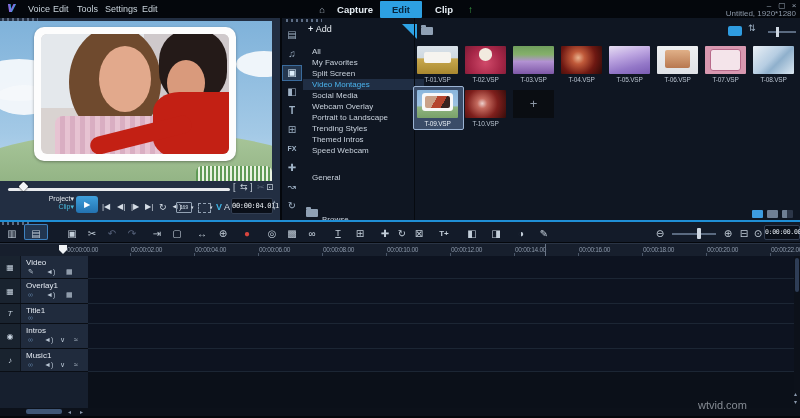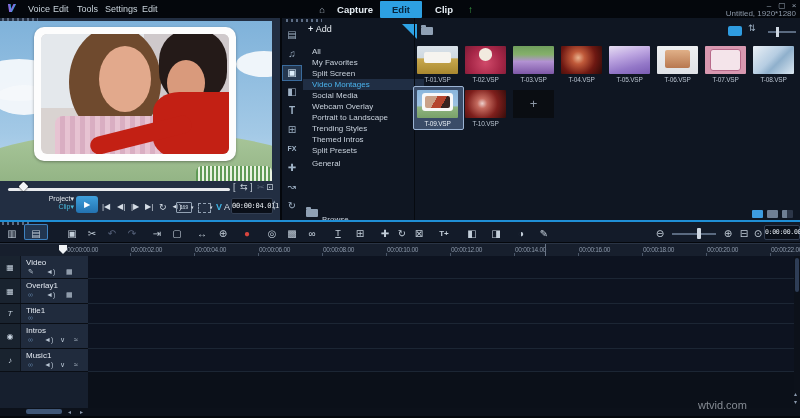--- a/index.html
+++ b/index.html
@@ -195,22 +195,22 @@
     <div id="lib-tri" class="abs"></div>
     <div class="abs cat" style="top:28px">All</div>
     <div class="abs cat" style="top:39px">My Favorites</div>
     <div class="abs cat" style="top:50px">Split Screen</div>
     <div class="abs cat active" style="top:61px">Video Montages</div>
     <div class="abs cat" style="top:72px">Social Media</div>
     <div class="abs cat" style="top:83px">Webcam Overlay</div>
     <div class="abs cat" style="top:94px">Portrait to Landscape</div>
     <div class="abs cat" style="top:105px">Trending Styles</div>
     <div class="abs cat" style="top:116px">Themed Intros</div>
-    <div class="abs cat" style="top:127px">Split Presets</div>
-    <div class="abs cat" style="top:140px">General</div>
+    <div class="abs cat" style="top:127px">Speed Webcam</div>
+    <div class="abs cat" style="top:154px">General</div>
     <div class="abs" style="left:24px;top:190px">
       <span class="folder" style="left:0;top:1px"></span>
       <span style="margin-left:16px;font-size:8px;color:#c9d2dd">Browse</span>
     </div>
     <div class="abs" style="left:132px;top:0;width:1px;height:202px;background:#060a10"></div>
 
     <span class="folder abs" style="left:139px;top:9px"></span>
     <div class="abs" style="left:446px;top:8px;width:14px;height:10px;background:#2f9ce0;border-radius:2px"></div>
     <span class="abs" style="left:466px;top:5px;font-size:9px;color:#9fb2c6">⇅</span>
     <div class="abs" style="left:486px;top:13px;width:28px;height:2px;background:#5a6a80"></div>

